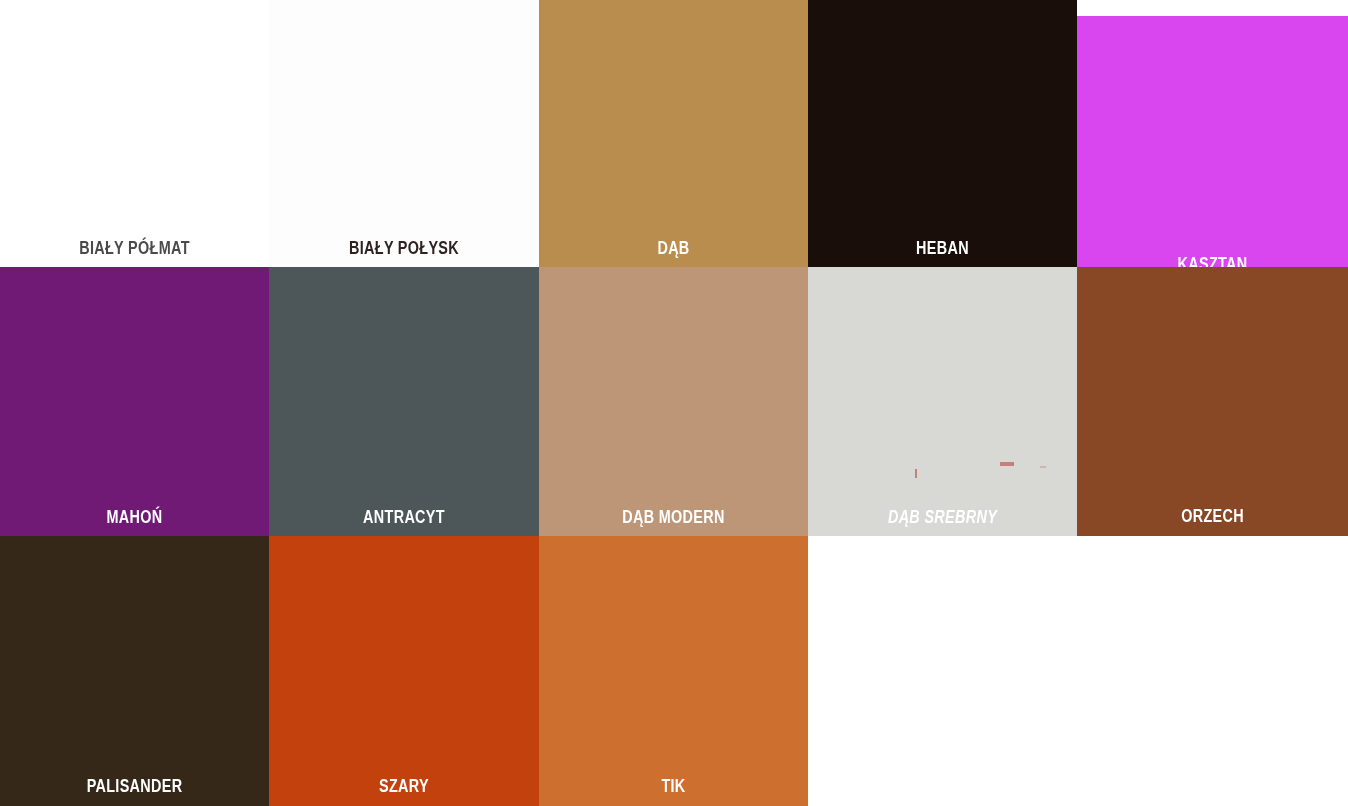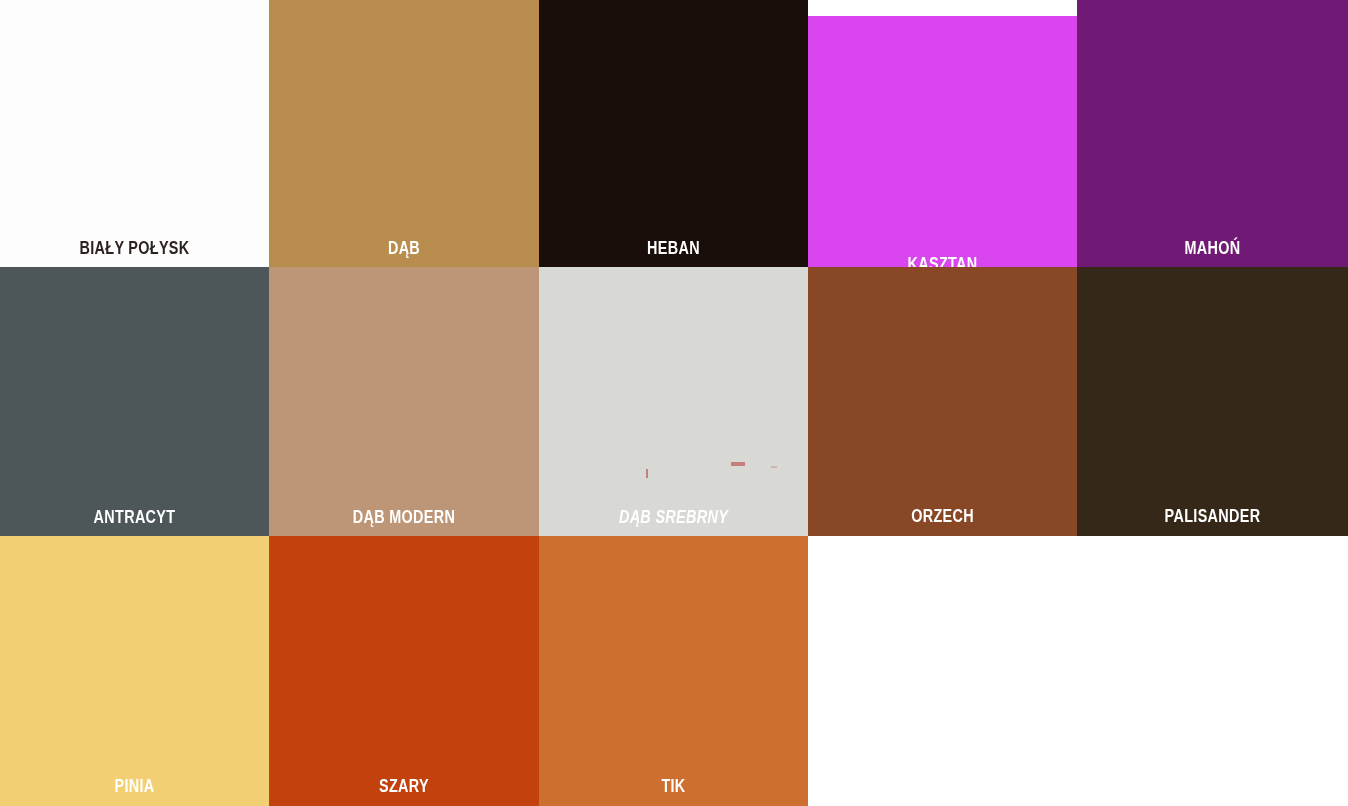--- a/index.html
+++ b/index.html
@@ -76,20 +76,23 @@
     height: 2px;
     left: 232px;
     top: 19px;
     opacity: 0.35;
   }
 </style>
 </head>
 <body>
 
 <div id="swatch-grid">
+    <div class="swatch row-1" style="background-color: rgb(255, 255, 255);">
+      <span class="swatch-label" style="color: rgb(74, 74, 74);">BIAŁY PÓŁMAT</span>
+    </div>
     <div class="swatch row-1" style="background-color: rgb(253, 253, 253);">
       <span class="swatch-label" style="color: rgb(46, 34, 32);">BIAŁY POŁYSK</span>
     </div>
     <div class="swatch row-1" style="background-color: rgb(184, 141, 78); padding-left: 32px;">
       <span class="swatch-label" style="color: rgb(255, 255, 255);">DĄB</span>
     </div>
     <div class="swatch row-1" style="background-color: rgb(25, 14, 10); padding-left: 36px;">
       <span class="swatch-label" style="color: rgb(255, 255, 255);">HEBAN</span>
     </div>
     <div class="swatch row-1" style="background-color: #d946ef; margin-top: 16px;">
@@ -111,22 +114,19 @@
         <span class="artifact artifact-tick"></span>
         <span class="artifact artifact-faint"></span>
       </span>
     </div>
     <div class="swatch row-3" style="background-color: rgb(136, 71, 37);">
       <span class="swatch-label" style="color: rgb(255, 255, 255);">ORZECH</span>
     </div>
     <div class="swatch row-3" style="background-color: rgb(54, 40, 25); padding-left: 48px;">
       <span class="swatch-label" style="color: rgb(255, 255, 255);">PALISANDER</span>
     </div>
-    <div class="swatch row-3" style="background-color: rgb(242, 207, 114);">
-      <span class="swatch-label" style="color: rgb(255, 255, 255);">PINIA</span>
-    </div>
     <div class="swatch row-3" style="background-color: #c2410c;">
       <span class="swatch-label" style="color: rgb(255, 255, 255);">SZARY</span>
     </div>
     <div class="swatch row-3" style="background-color: rgb(205, 112, 47);">
       <span class="swatch-label" style="color: rgb(255, 255, 255);">TIK</span>
     </div>
   </div>
 
 </body></html>

